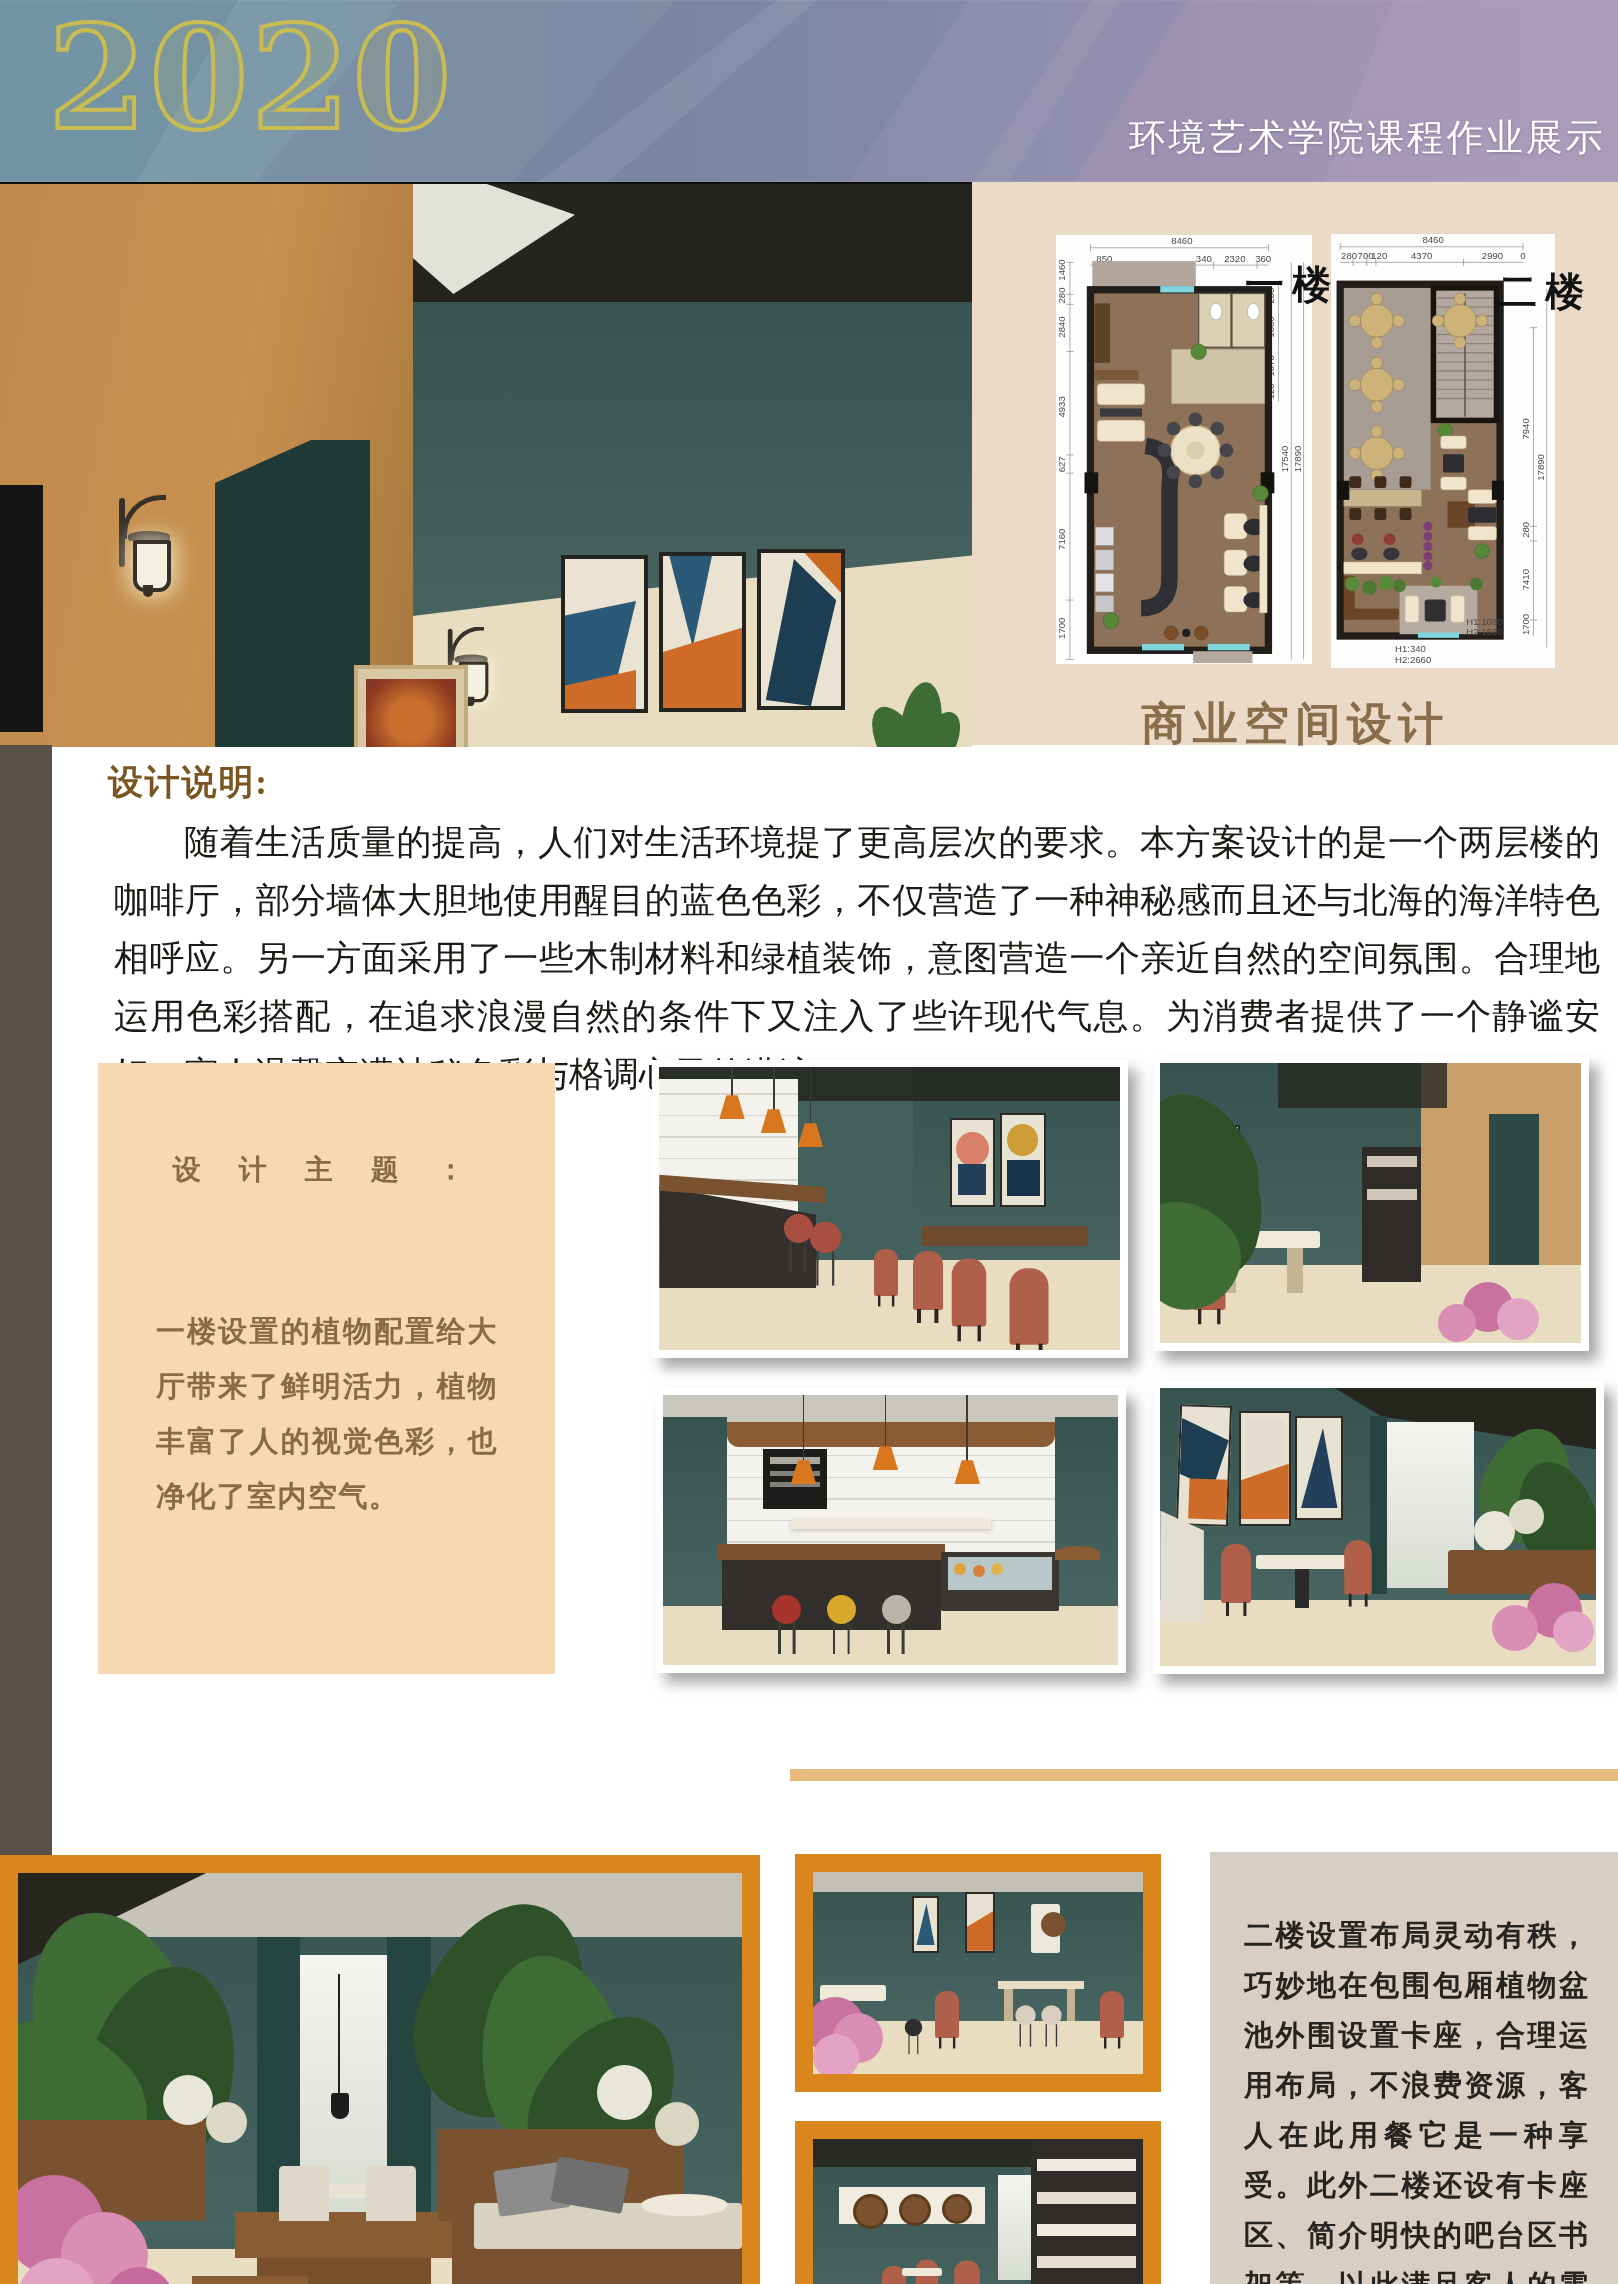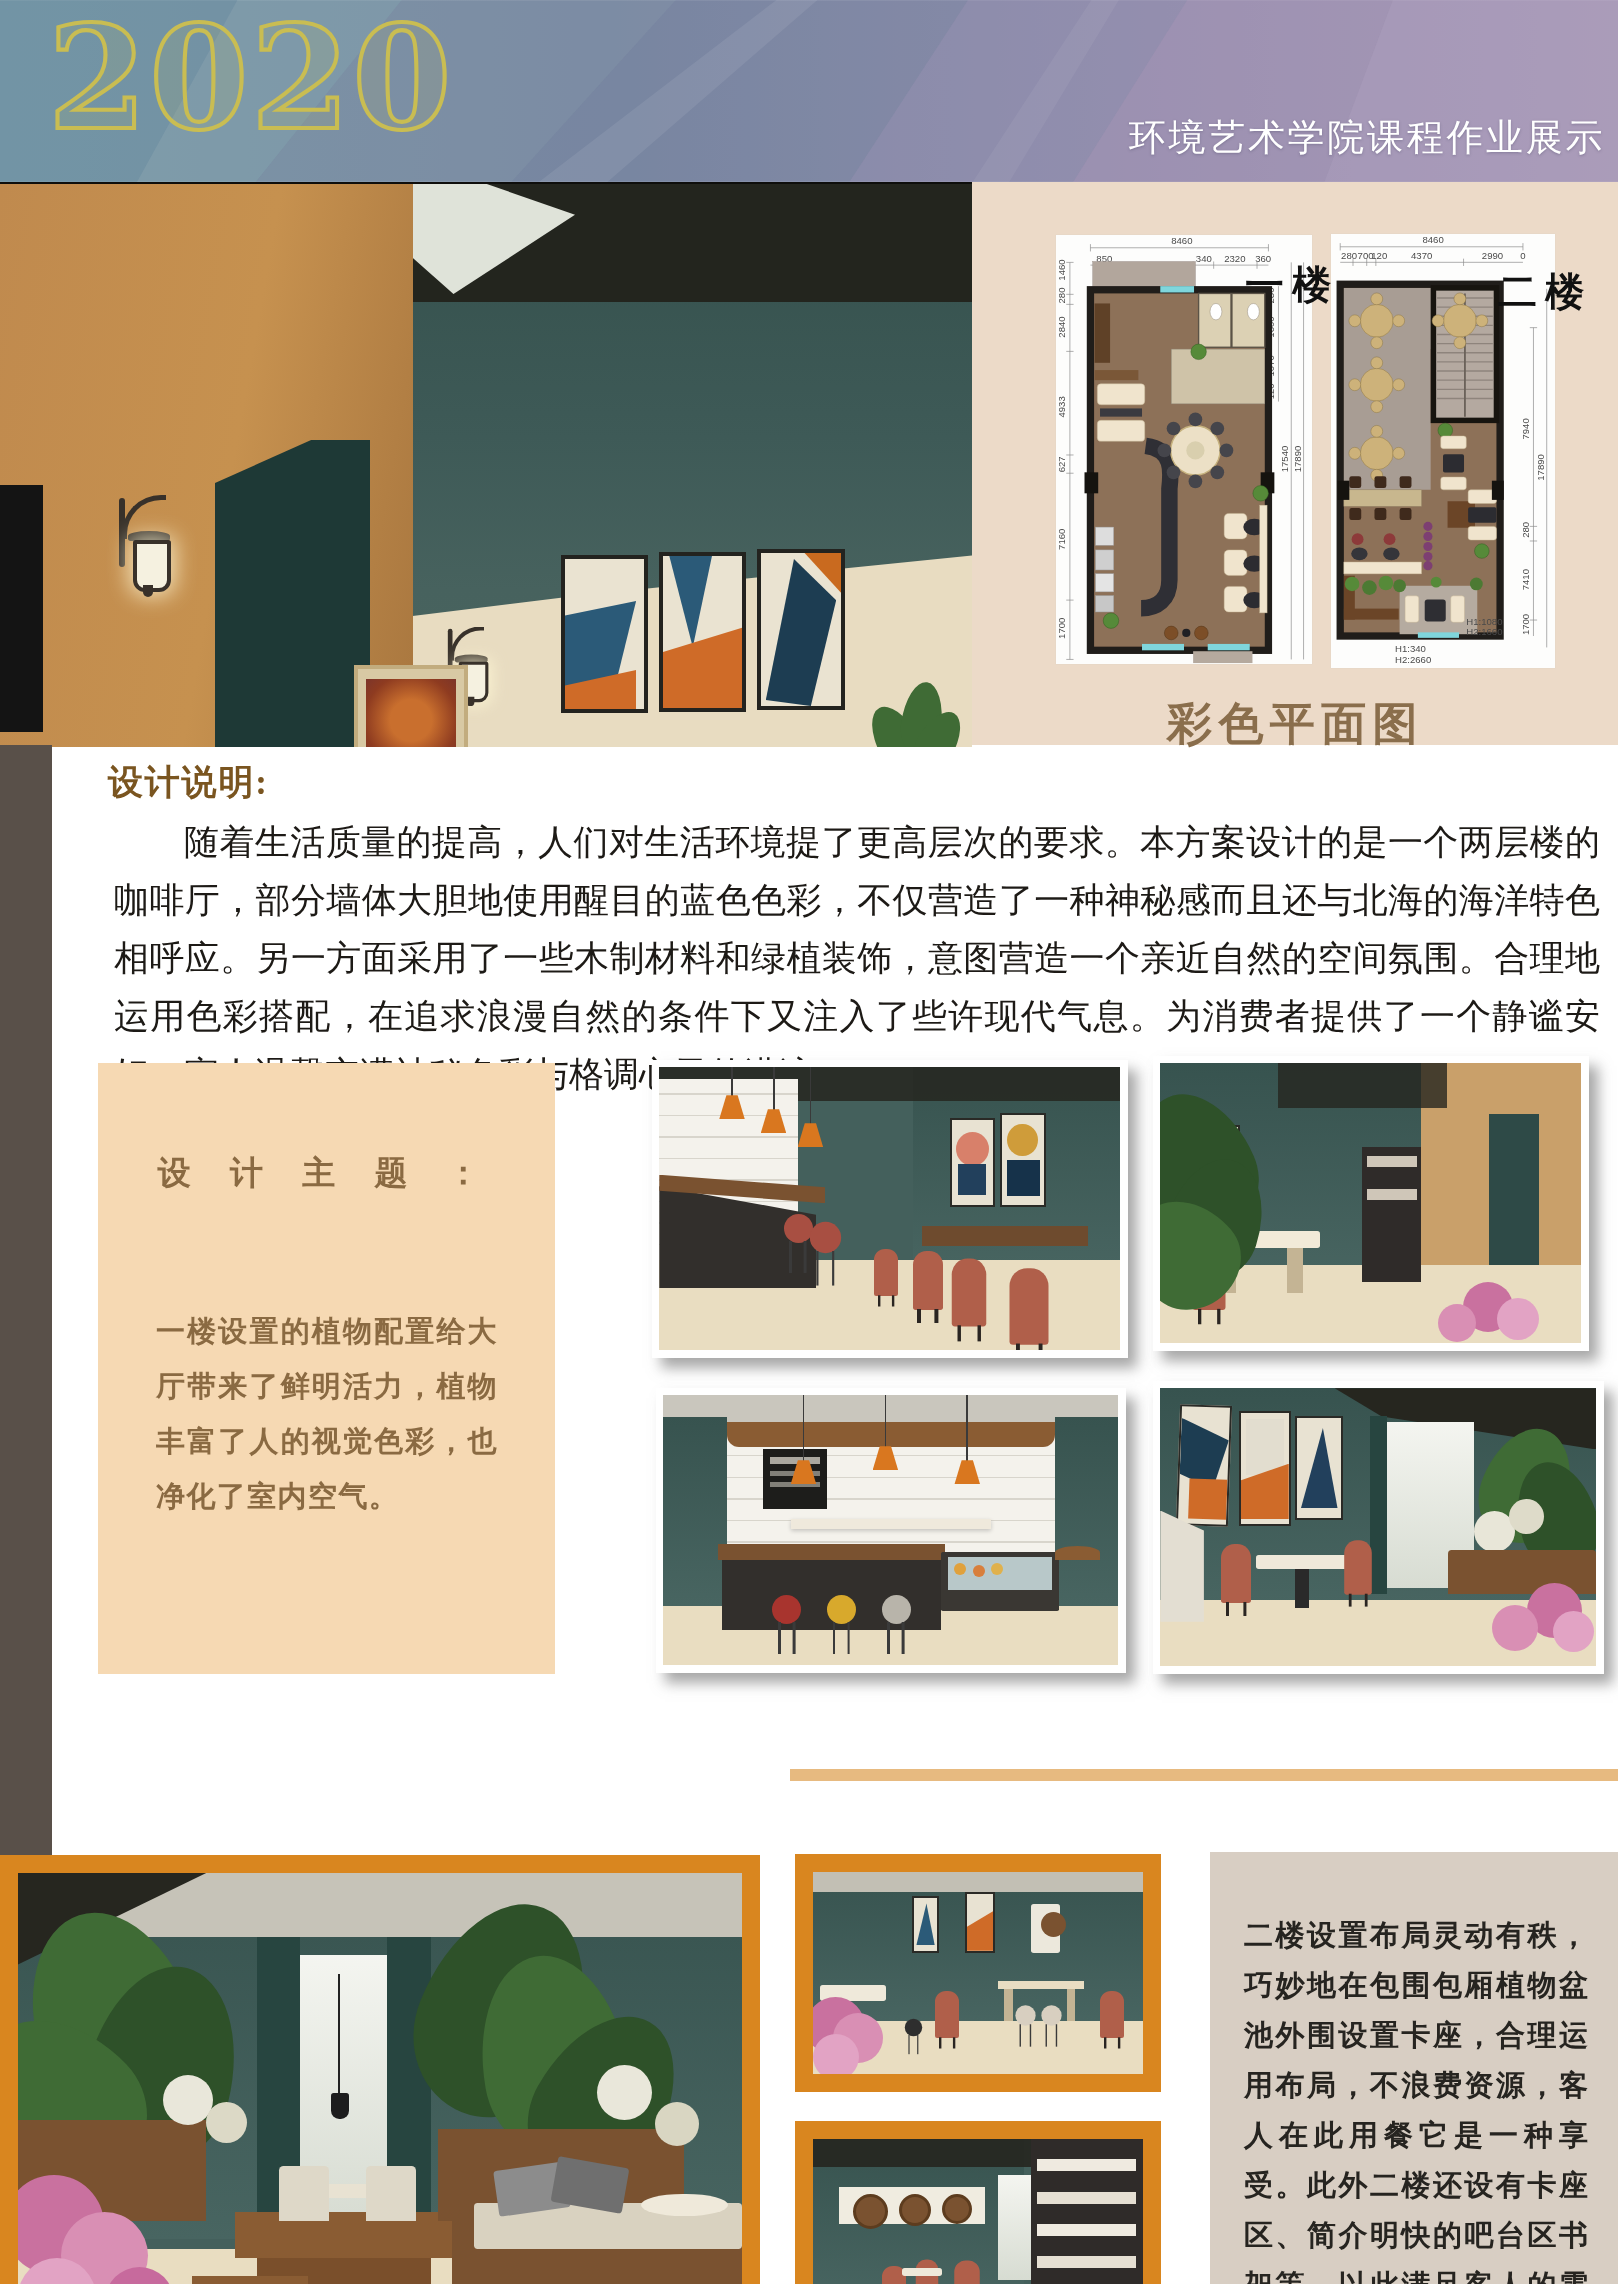--- a/index.html
+++ b/index.html
@@ -55,21 +55,21 @@
   .plan-svg text{font-family:"Liberation Sans",sans-serif;font-size:21px;fill:#4a4a4a;}
   
   #left-bar{position:absolute;left:0;top:745px;width:52px;height:1115px;background:#595049;}
   
   .desc-title{position:absolute;left:108px;top:759px;font-size:35px;font-weight:bold;color:#7a5520;
     font-family:"Liberation Serif",serif;letter-spacing:1.8px;}
   .desc-body{position:absolute;left:114px;top:814px;width:1486px;font-size:35px;line-height:58px;color:#1d1a16;
     text-align:justify;text-indent:2em;font-family:"Liberation Serif",serif;}
   
   #theme-box{position:absolute;left:98px;top:1063px;width:457px;height:611px;background:#f6d9b3;}
-  .theme-t1{position:absolute;left:0;top:88px;width:100%;text-align:center;font-size:33px;font-weight:bold;
+  .theme-t1{position:absolute;left:0;top:88px;width:100%;text-align:center;font-size:28px;font-weight:bold;
     color:#8a6a42;letter-spacing:15.5px;font-family:"Liberation Serif",serif;}
   .theme-t2{position:absolute;left:0;top:137px;width:100%;text-align:center;font-size:35px;font-weight:bold;
     color:#8a6a42;letter-spacing:13.7px;font-family:"Liberation Serif",serif;}
   .theme-body{position:absolute;left:58px;top:241px;width:342px;font-size:29px;line-height:55px;color:#8a6a42;
     font-weight:600;letter-spacing:1.4px;text-align:justify;}
   
   .photo-frame{position:absolute;background:#ffffff;padding:7.3px;box-shadow:9px 10px 12.8px rgba(95,95,95,.55);}
   .scene{position:relative;width:100%;height:100%;overflow:hidden;background:#44605c;}
   .wallteal{position:absolute;background:linear-gradient(180deg,#37534f,#486561);}
   .floorcream{position:absolute;background:#e9ddc1;}
@@ -404,21 +404,21 @@
         <rect x="14" y="540" width="26" height="42" fill="#15130f"></rect>
           <rect x="352" y="540" width="26" height="42" fill="#15130f"></rect>
         <text x="296" y="856">H1:1080</text>
         <text x="296" y="878">H2:1660</text>
         <text x="140" y="916">H1:340</text>
         <text x="140" y="938">H2:2660</text>
       </svg>
     </div>
     <div class="floor-label" style="left:273px;top:76px;">一楼</div>
     <div class="floor-label" style="left:526px;top:83px;">二楼</div>
-    <div class="plan-caption">彩色平面图</div>
+    <div class="plan-caption">商业空间设计</div>
   </div>
 
   <div id="left-bar"></div>
 
   <div class="desc-title">设计说明:</div>
   <div class="desc-body">随着生活质量的提高，人们对生活环境提了更高层次的要求。本方案设计的是一个两层楼的咖啡厅，部分墙体大胆地使用醒目的蓝色色彩，不仅营造了一种神秘感而且还与北海的海洋特色相呼应。另一方面采用了一些木制材料和绿植装饰，意图营造一个亲近自然的空间氛围。合理地运用色彩搭配，在追求浪漫自然的条件下又注入了些许现代气息。为消费者提供了一个静谧安好，宜人温馨充满神秘色彩与格调心灵的港湾。</div>
 
   <div id="theme-box">
     <div class="theme-t1">设 计 主 题 ：</div>
     <div class="theme-body">一楼设置的植物配置给大厅带来了鲜明活力，植物丰富了人的视觉色彩，也净化了室内空气。</div>

